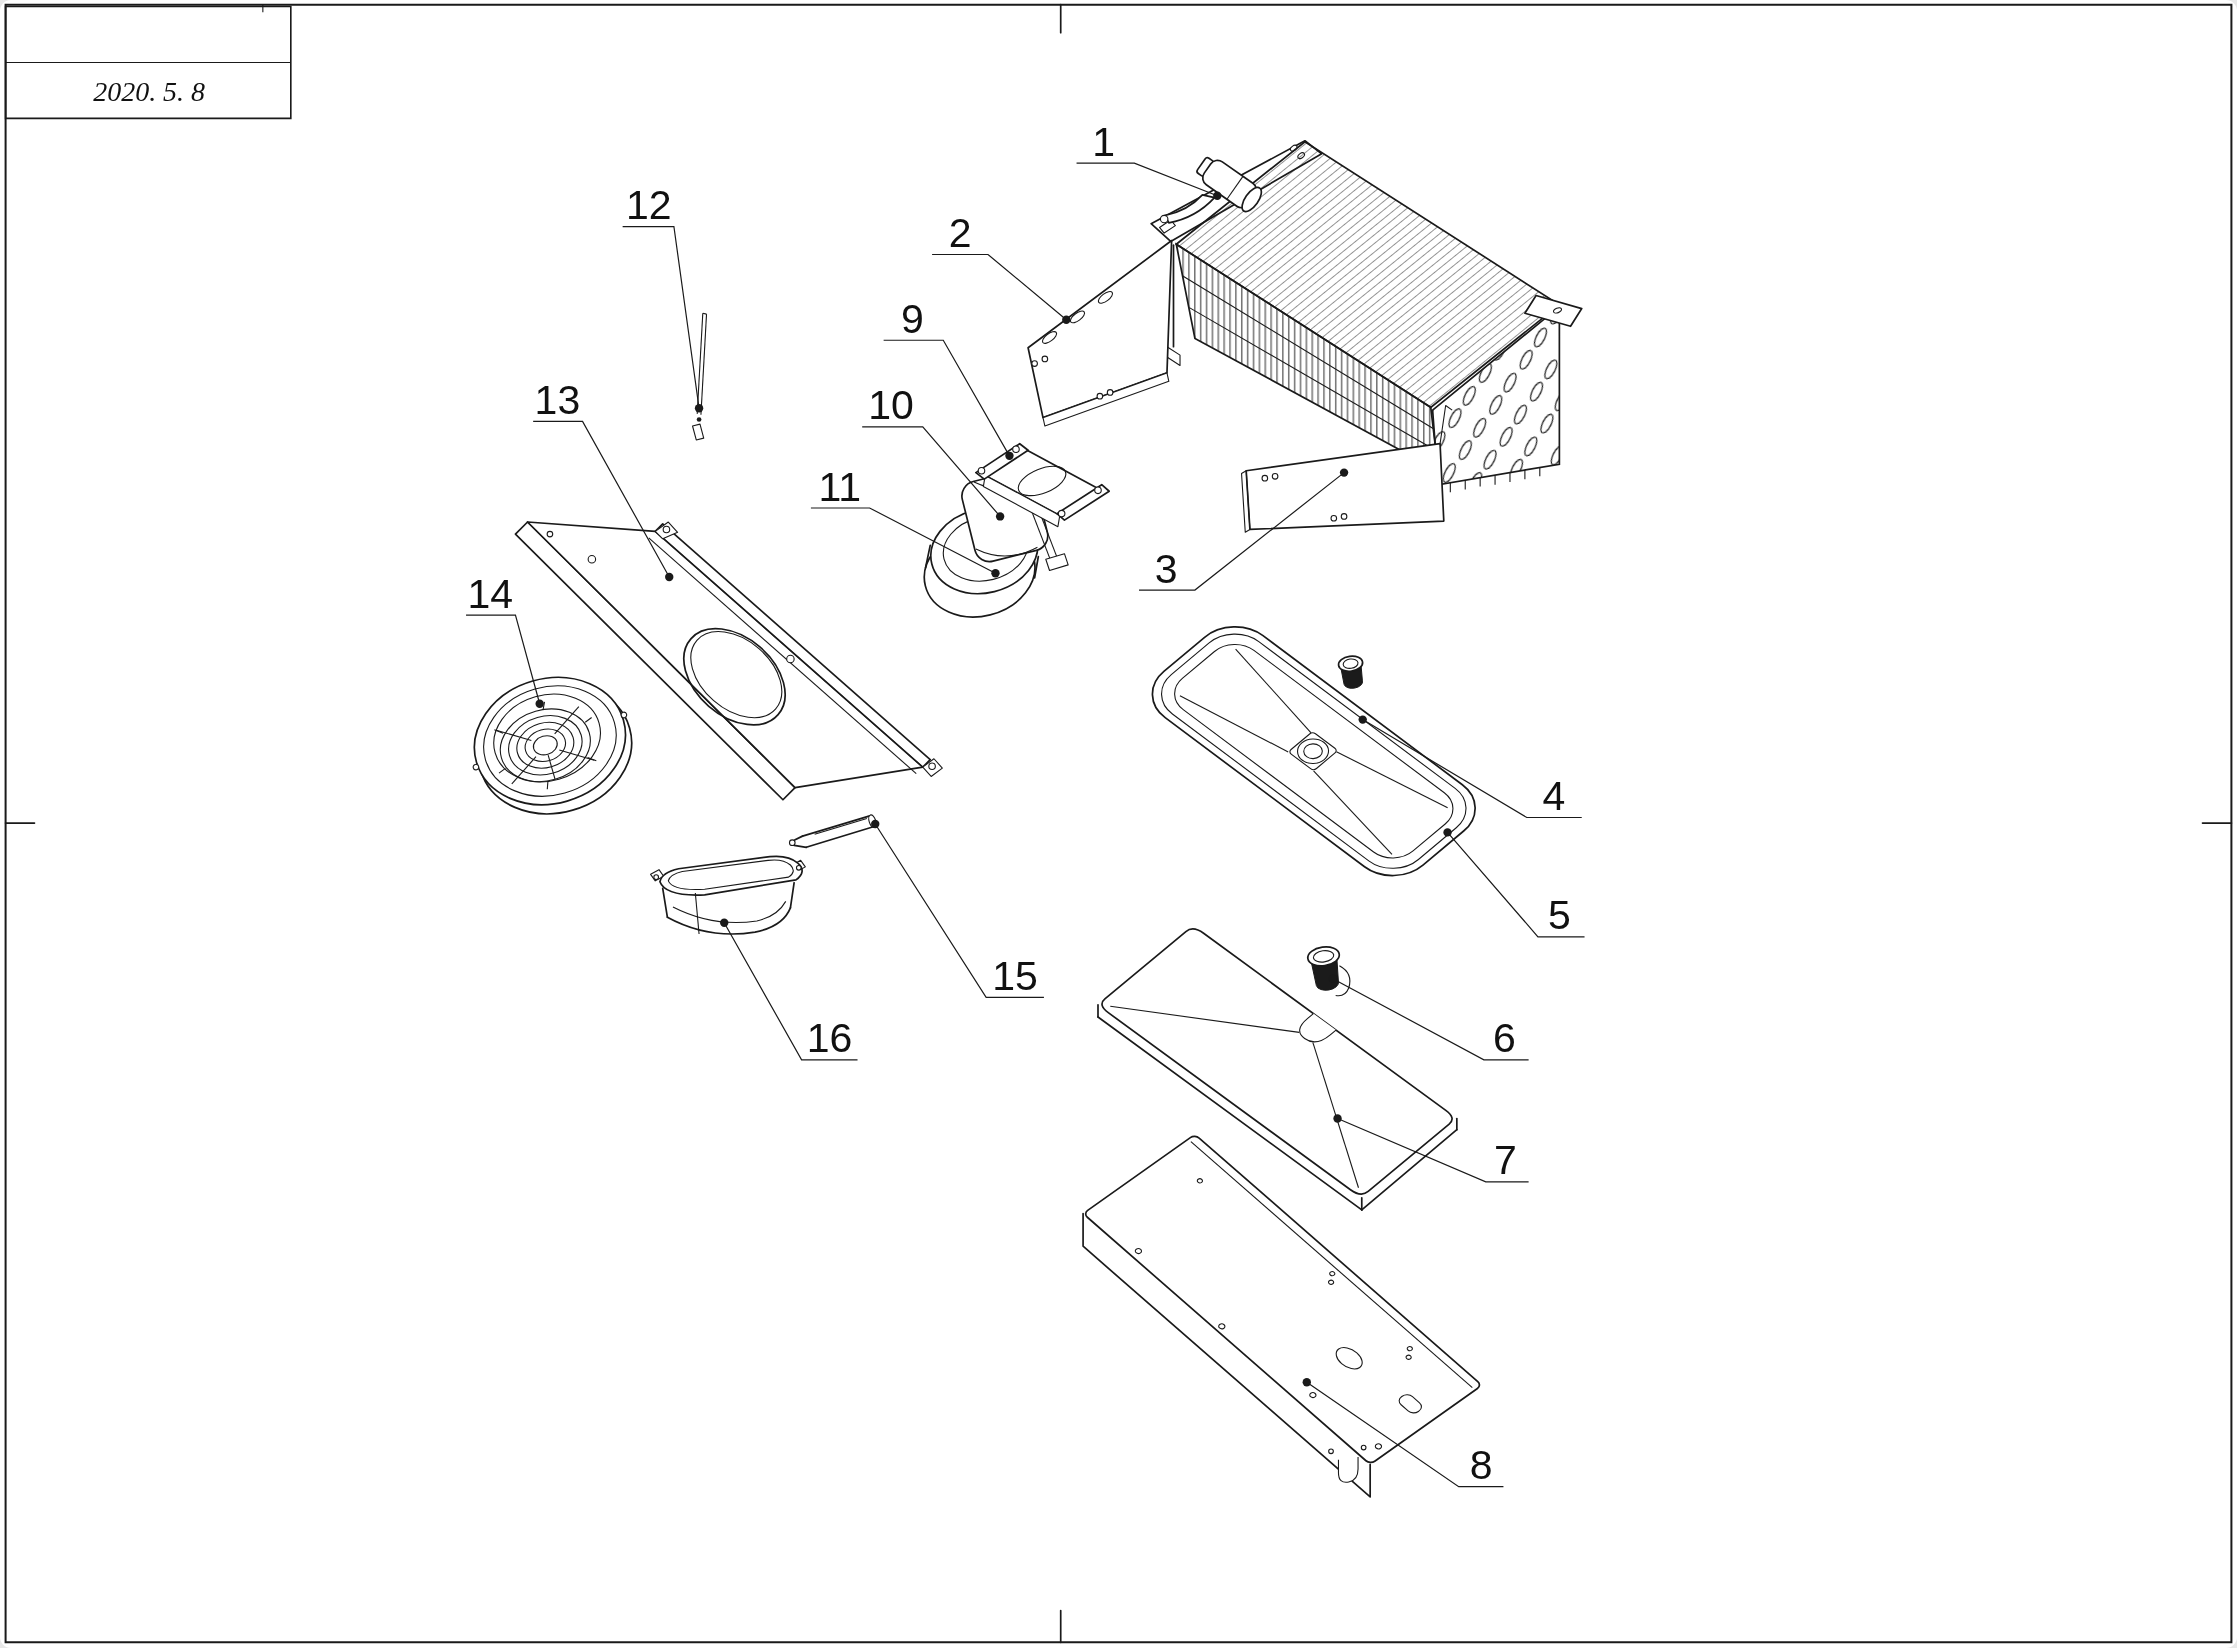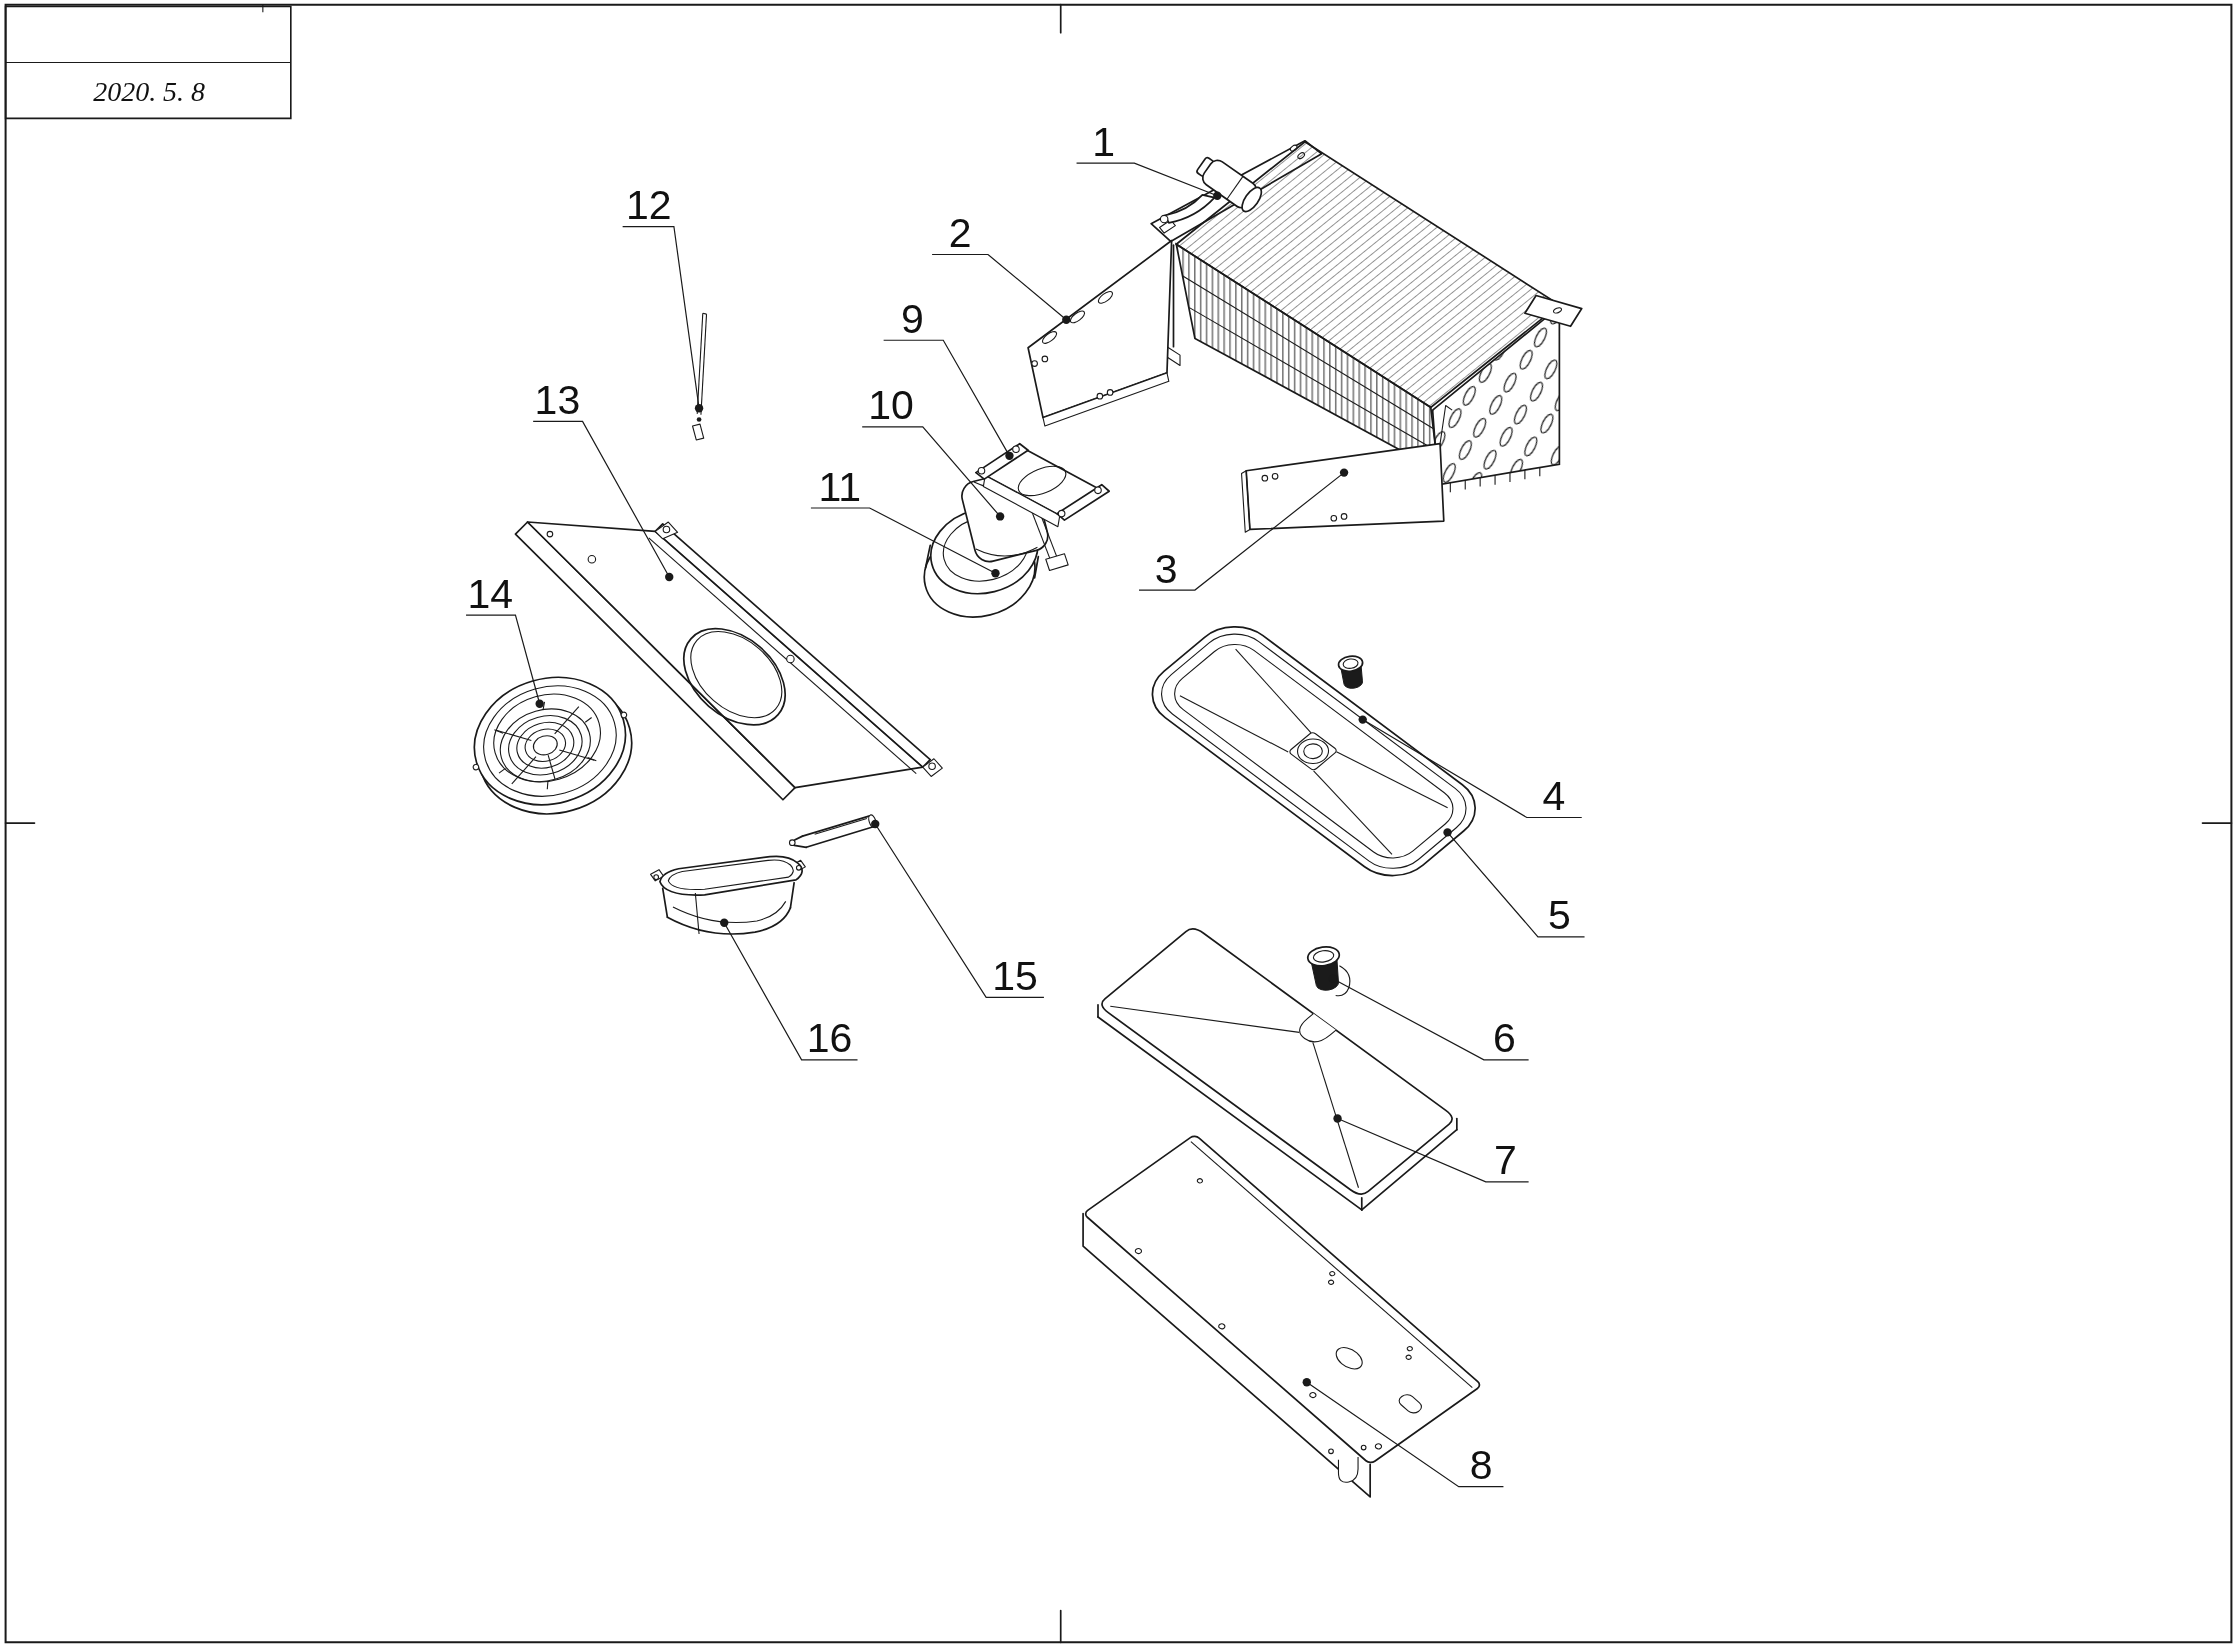--- a/index.html
+++ b/index.html
@@ -1,16 +1,16 @@
 <!DOCTYPE html>
 <html style="font-size:15px"><head>
 <meta charset="utf-8">
 <style>
   html,body{margin:0;padding:0;background:#e8e8e8;}
-  .sheet{position:relative;width:2237px;height:1648px;background:#ffffff;font-family:"Liberation Sans",sans-serif;}
+  .sheet{position:relative;width:2237px;height:1648px;background:#ffffff;font-family:"Liberation Sans",sans-serif;border-radius:11px;}
   svg{position:absolute;left:0;top:0;}
   svg *{vector-effect:non-scaling-stroke;}
   .ln{fill:none;stroke:#1a1a1a;stroke-width:1.7;stroke-linejoin:round;stroke-linecap:round;}
   .thin{fill:none;stroke:#1a1a1a;stroke-width:1.1;stroke-linejoin:round;}
   .wht{fill:#ffffff;stroke:#1a1a1a;stroke-width:1.7;stroke-linejoin:round;}
   .wht2{fill:#ffffff;stroke:#1a1a1a;stroke-width:1.1;stroke-linejoin:round;}
   .dark{fill:#1b1b1b;stroke:#1a1a1a;stroke-width:1;}
   .leader{fill:none;stroke:#1a1a1a;stroke-width:1.2;}
   .dot{fill:#1a1a1a;stroke:none;}
   .hole{fill:#ffffff;stroke:#1a1a1a;stroke-width:1.1;}

